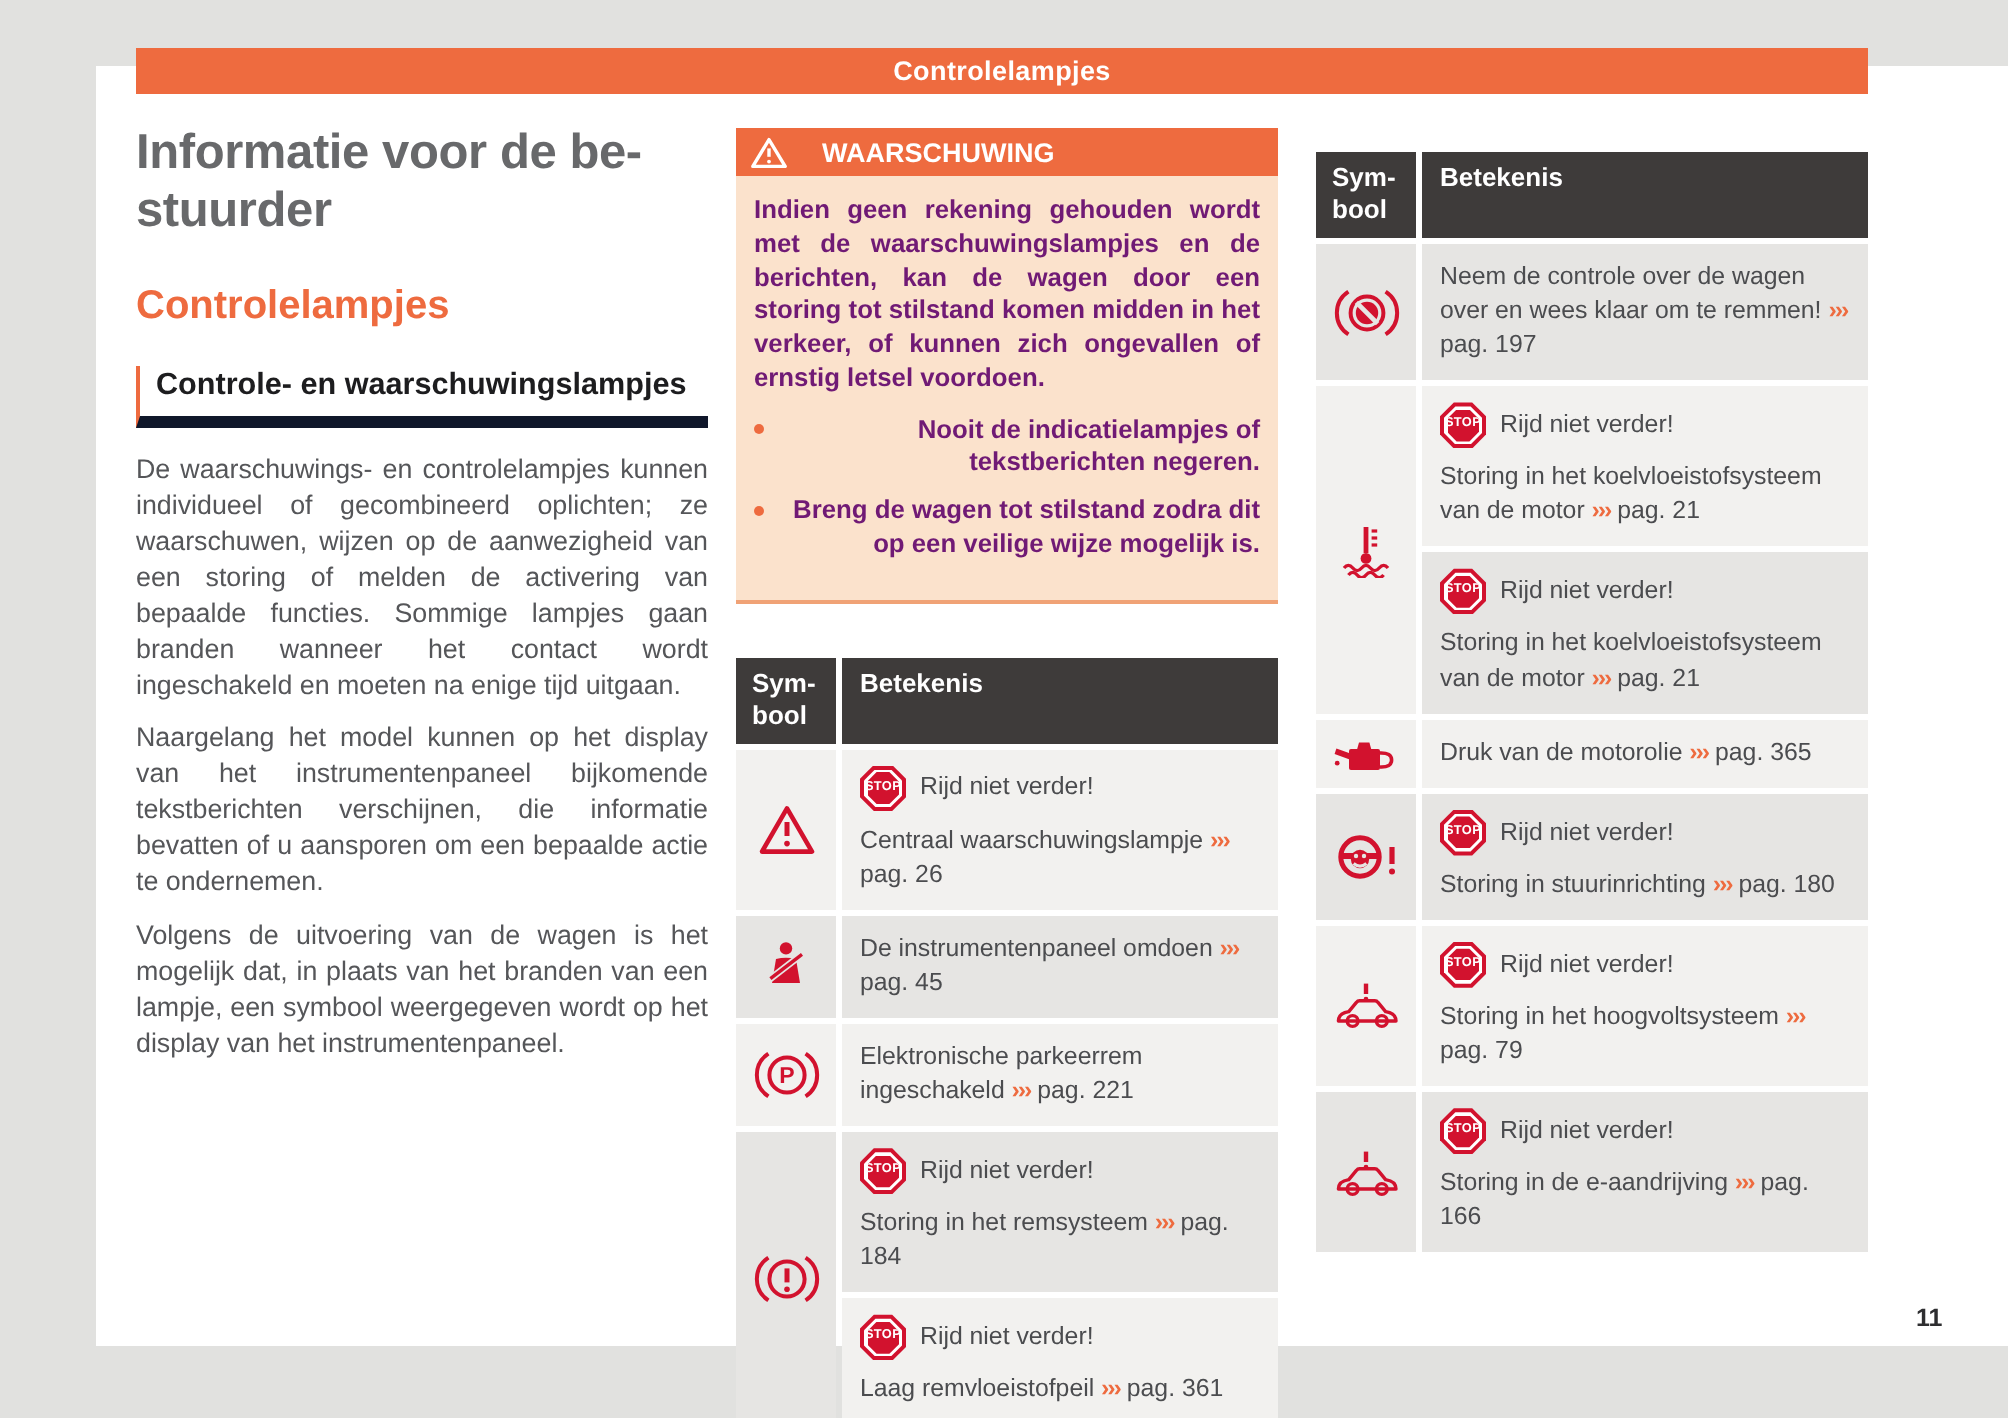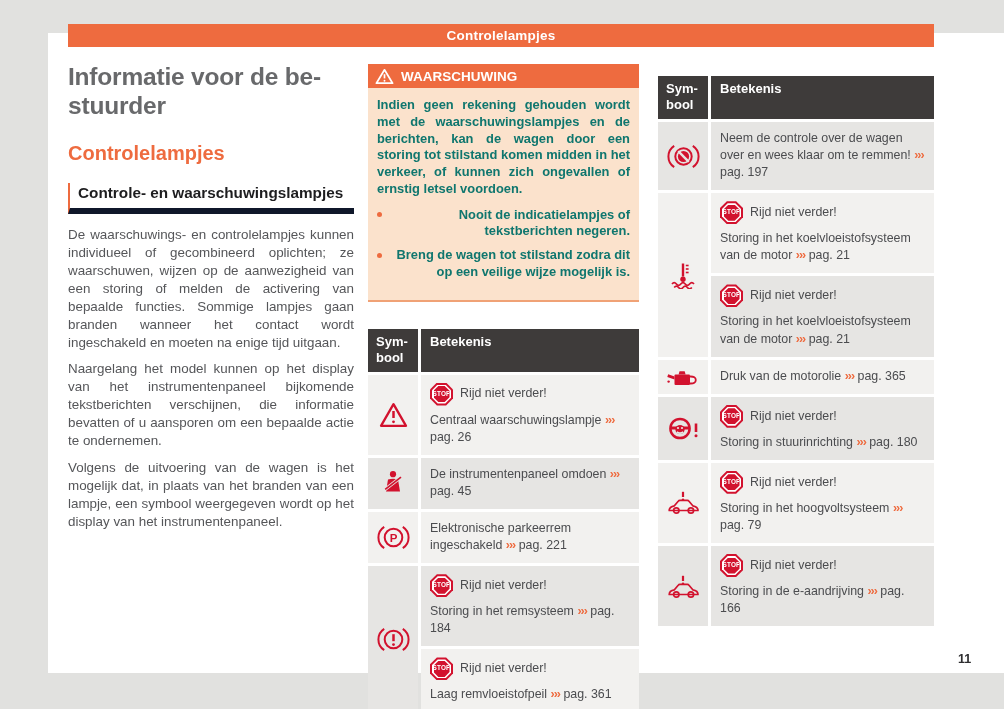--- a/index.html
+++ b/index.html
@@ -36,24 +36,24 @@
   .h2 { font-size:20px; font-weight:bold; color:#ee6b3f; margin-bottom:18px; }
   .h3 { border-left:2px solid #ee6b3f; border-bottom:6px solid #0f172a;
         padding:1px 0 6px 8px; font-size:15.3px; font-weight:bold; color:#1d1d1f;
         margin-bottom:12px; }
   .body-p { font-size:13.4px; line-height:1.34; color:#555659;
         text-align:justify; margin-bottom:9px; }
 
   
   .warnbox { margin-bottom:27px; }
   .warnhead { background:#ee6b3f; height:24px; display:flex; align-items:center;
-        gap:7px; padding:0 7px; color:#fff; font-weight:bold; font-size:13.5px; }
+        gap:17px; padding:0 7px; color:#fff; font-weight:bold; font-size:13.5px; }
   .warnbody { background:#fbe2cc; padding:9px 9px 12px;
         border-bottom:2px solid #f0a276;
-        font-size:12.9px; line-height:1.3; color:#0f766e; font-weight:600;
+        font-size:12.9px; line-height:1.3; color:#701a75; font-weight:600;
         text-align:justify; }
   .warnbody p { margin-bottom:9px; }
   .warnbody ul { list-style:none; }
   .warnbody li { position:relative; padding-left:12px; margin-bottom:7px; text-align:right; }
   .warnbody li::before { content:""; position:absolute; left:0; top:5.5px;
         width:5px; height:5px; border-radius:50%; background:#ee6b3f; }
 
   
   .dtable { width:100%;margin-top:12px; }
   .thead { display:flex; margin-bottom:3px; }

